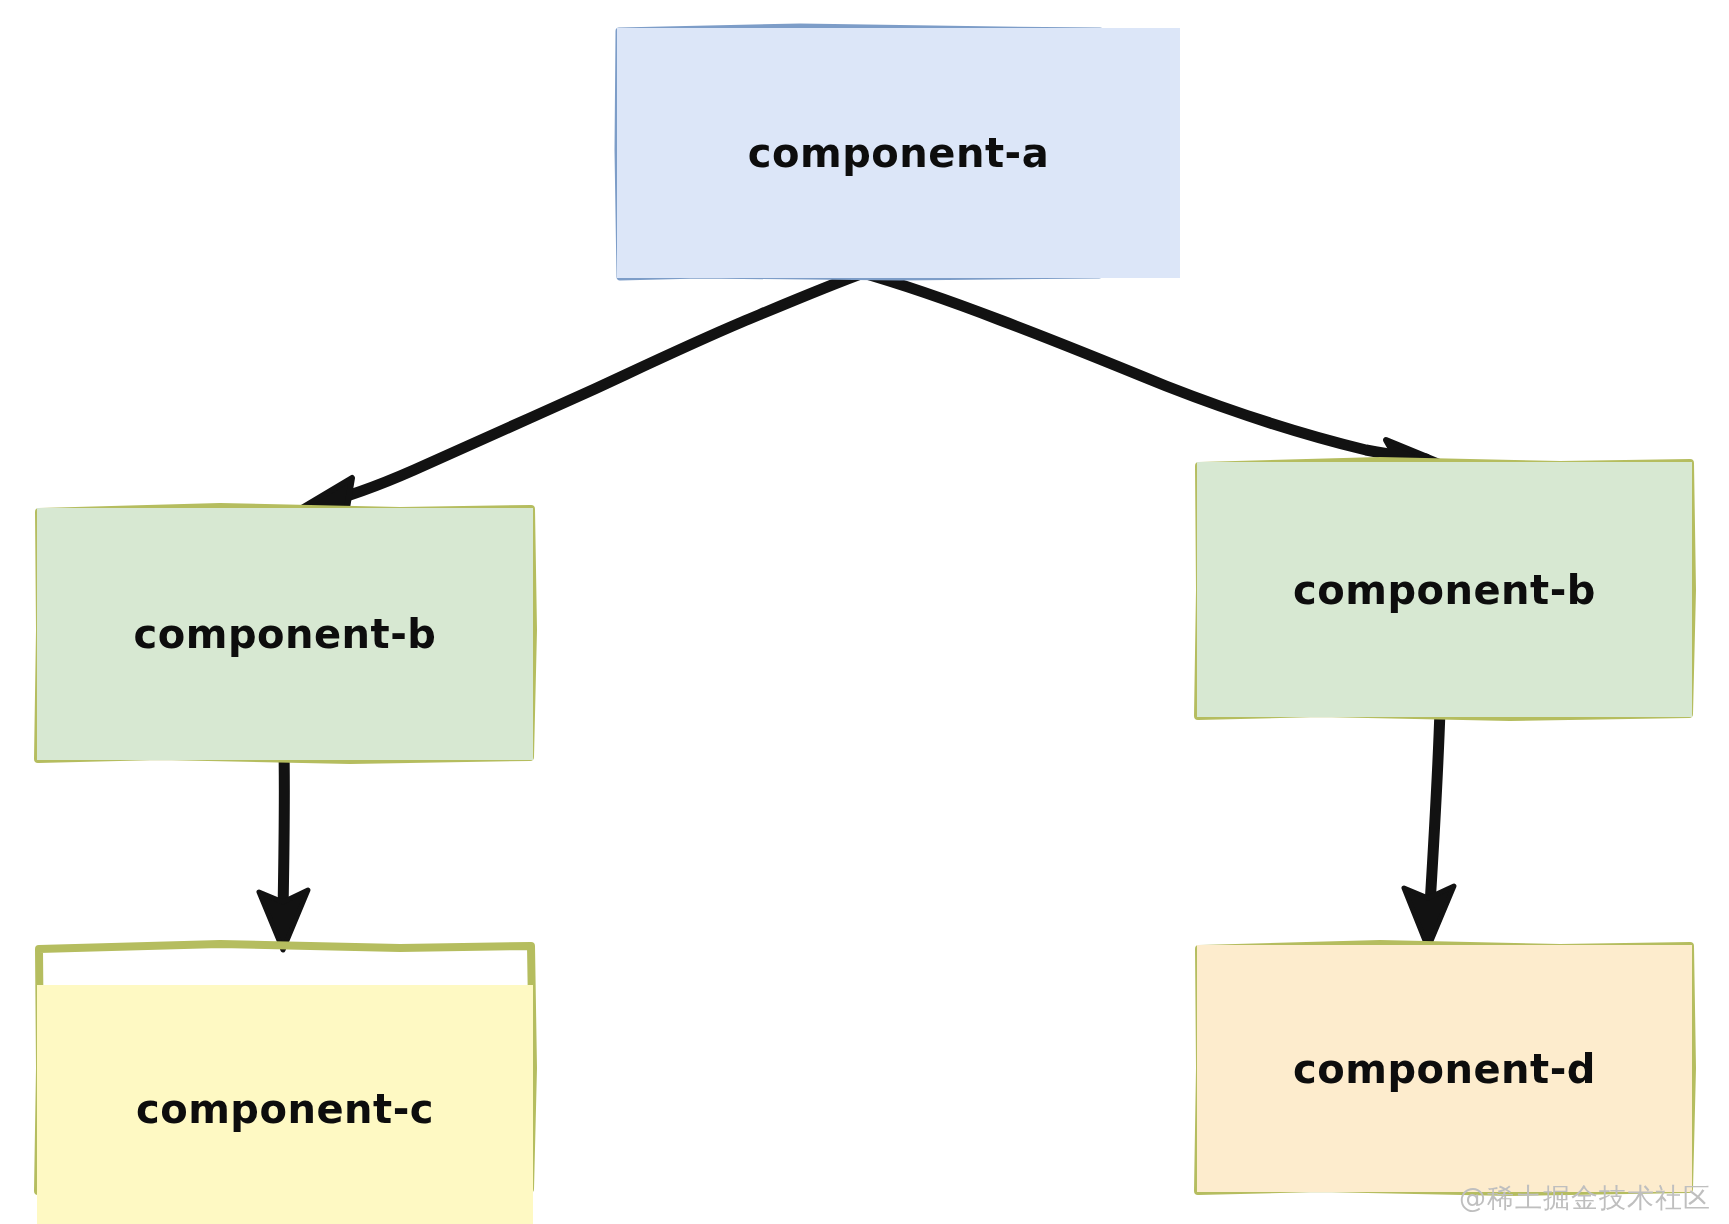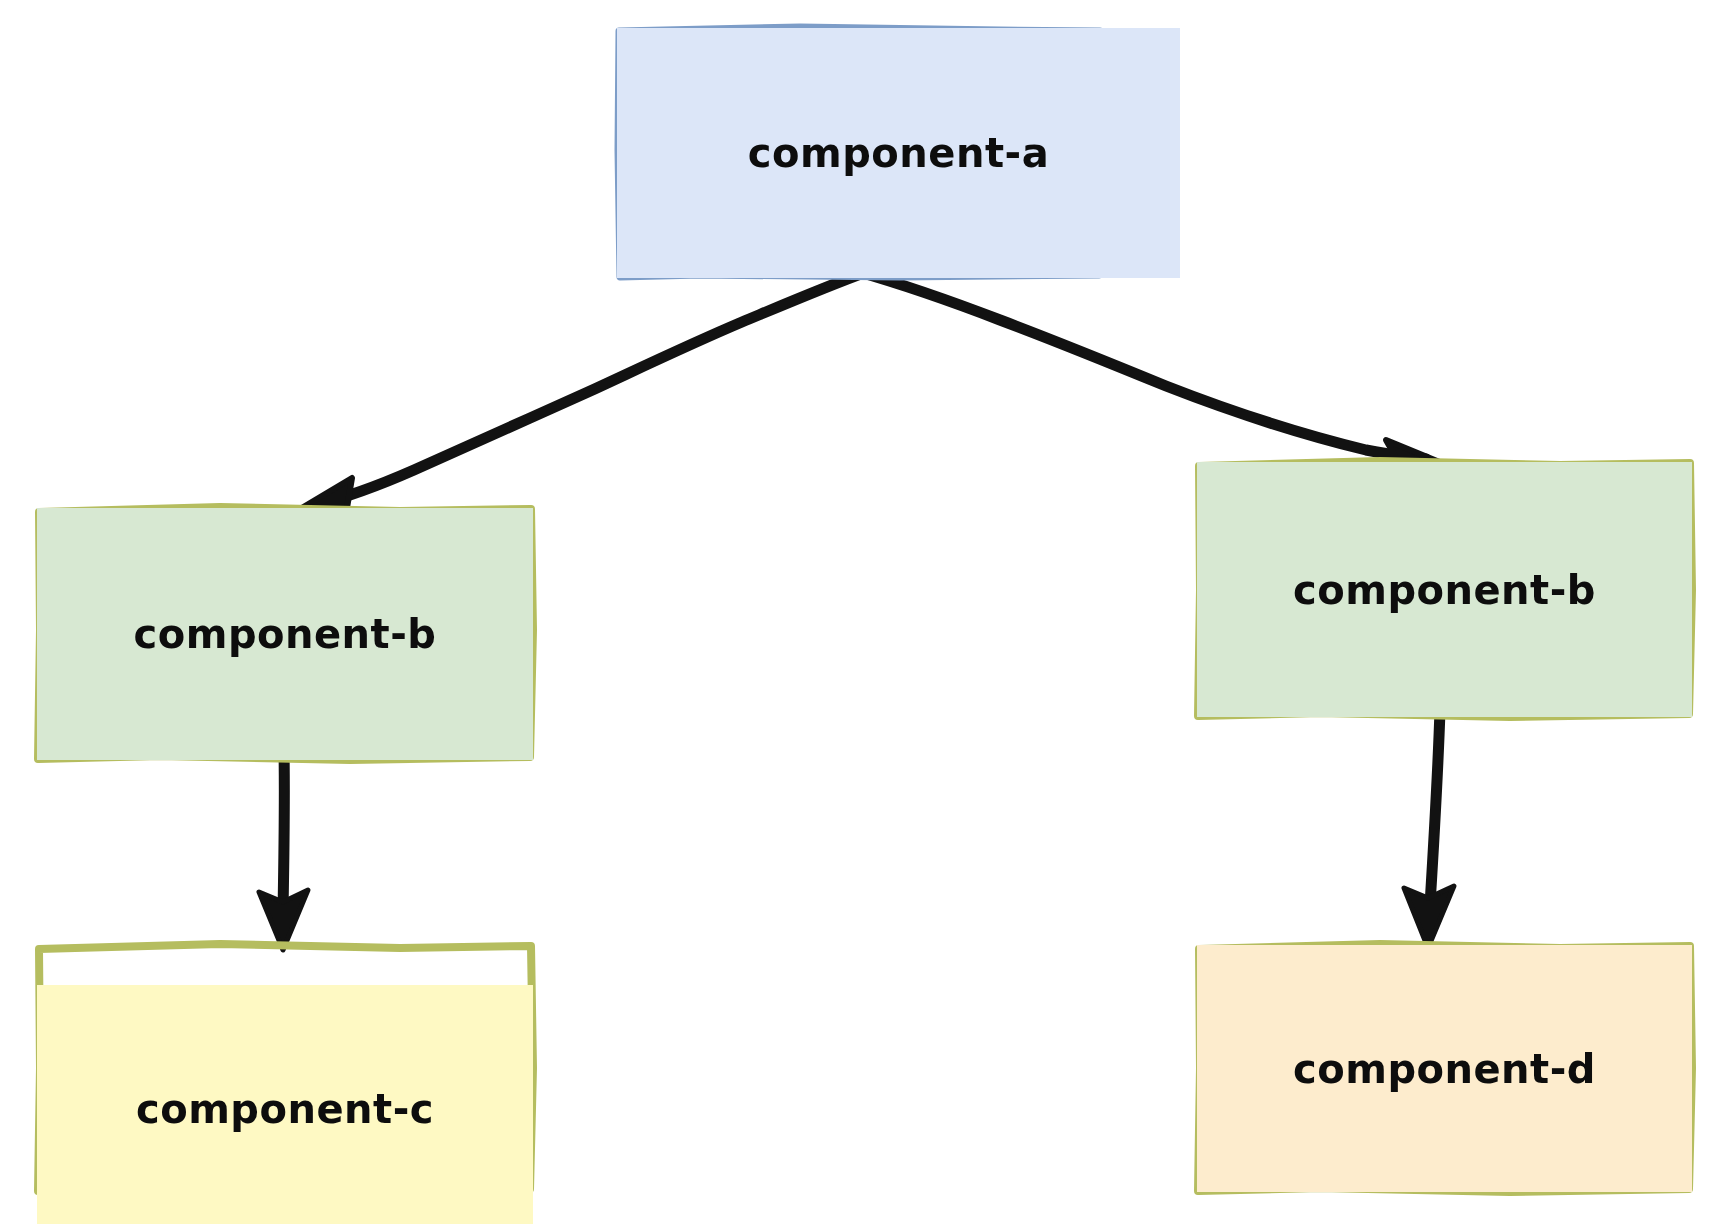--- a/index.html
+++ b/index.html
@@ -120,14 +120,15 @@
   </div>
 
   <div class="node-box" style="left:37px; top:945px; width:496px; height:247px; background:#fef9c3;margin-top:40px;">
     <span class="node-label">component-c</span>
   </div>
 
   <div class="node-box" style="left:1197px; top:945px; width:495px; height:247px; background:#fdeccd;">
     <span class="node-label">component-d</span>
   </div>
 
+  <div class="watermark">@稀土掘金技术社区</div>
 
 </div>
 
 </body></html>

